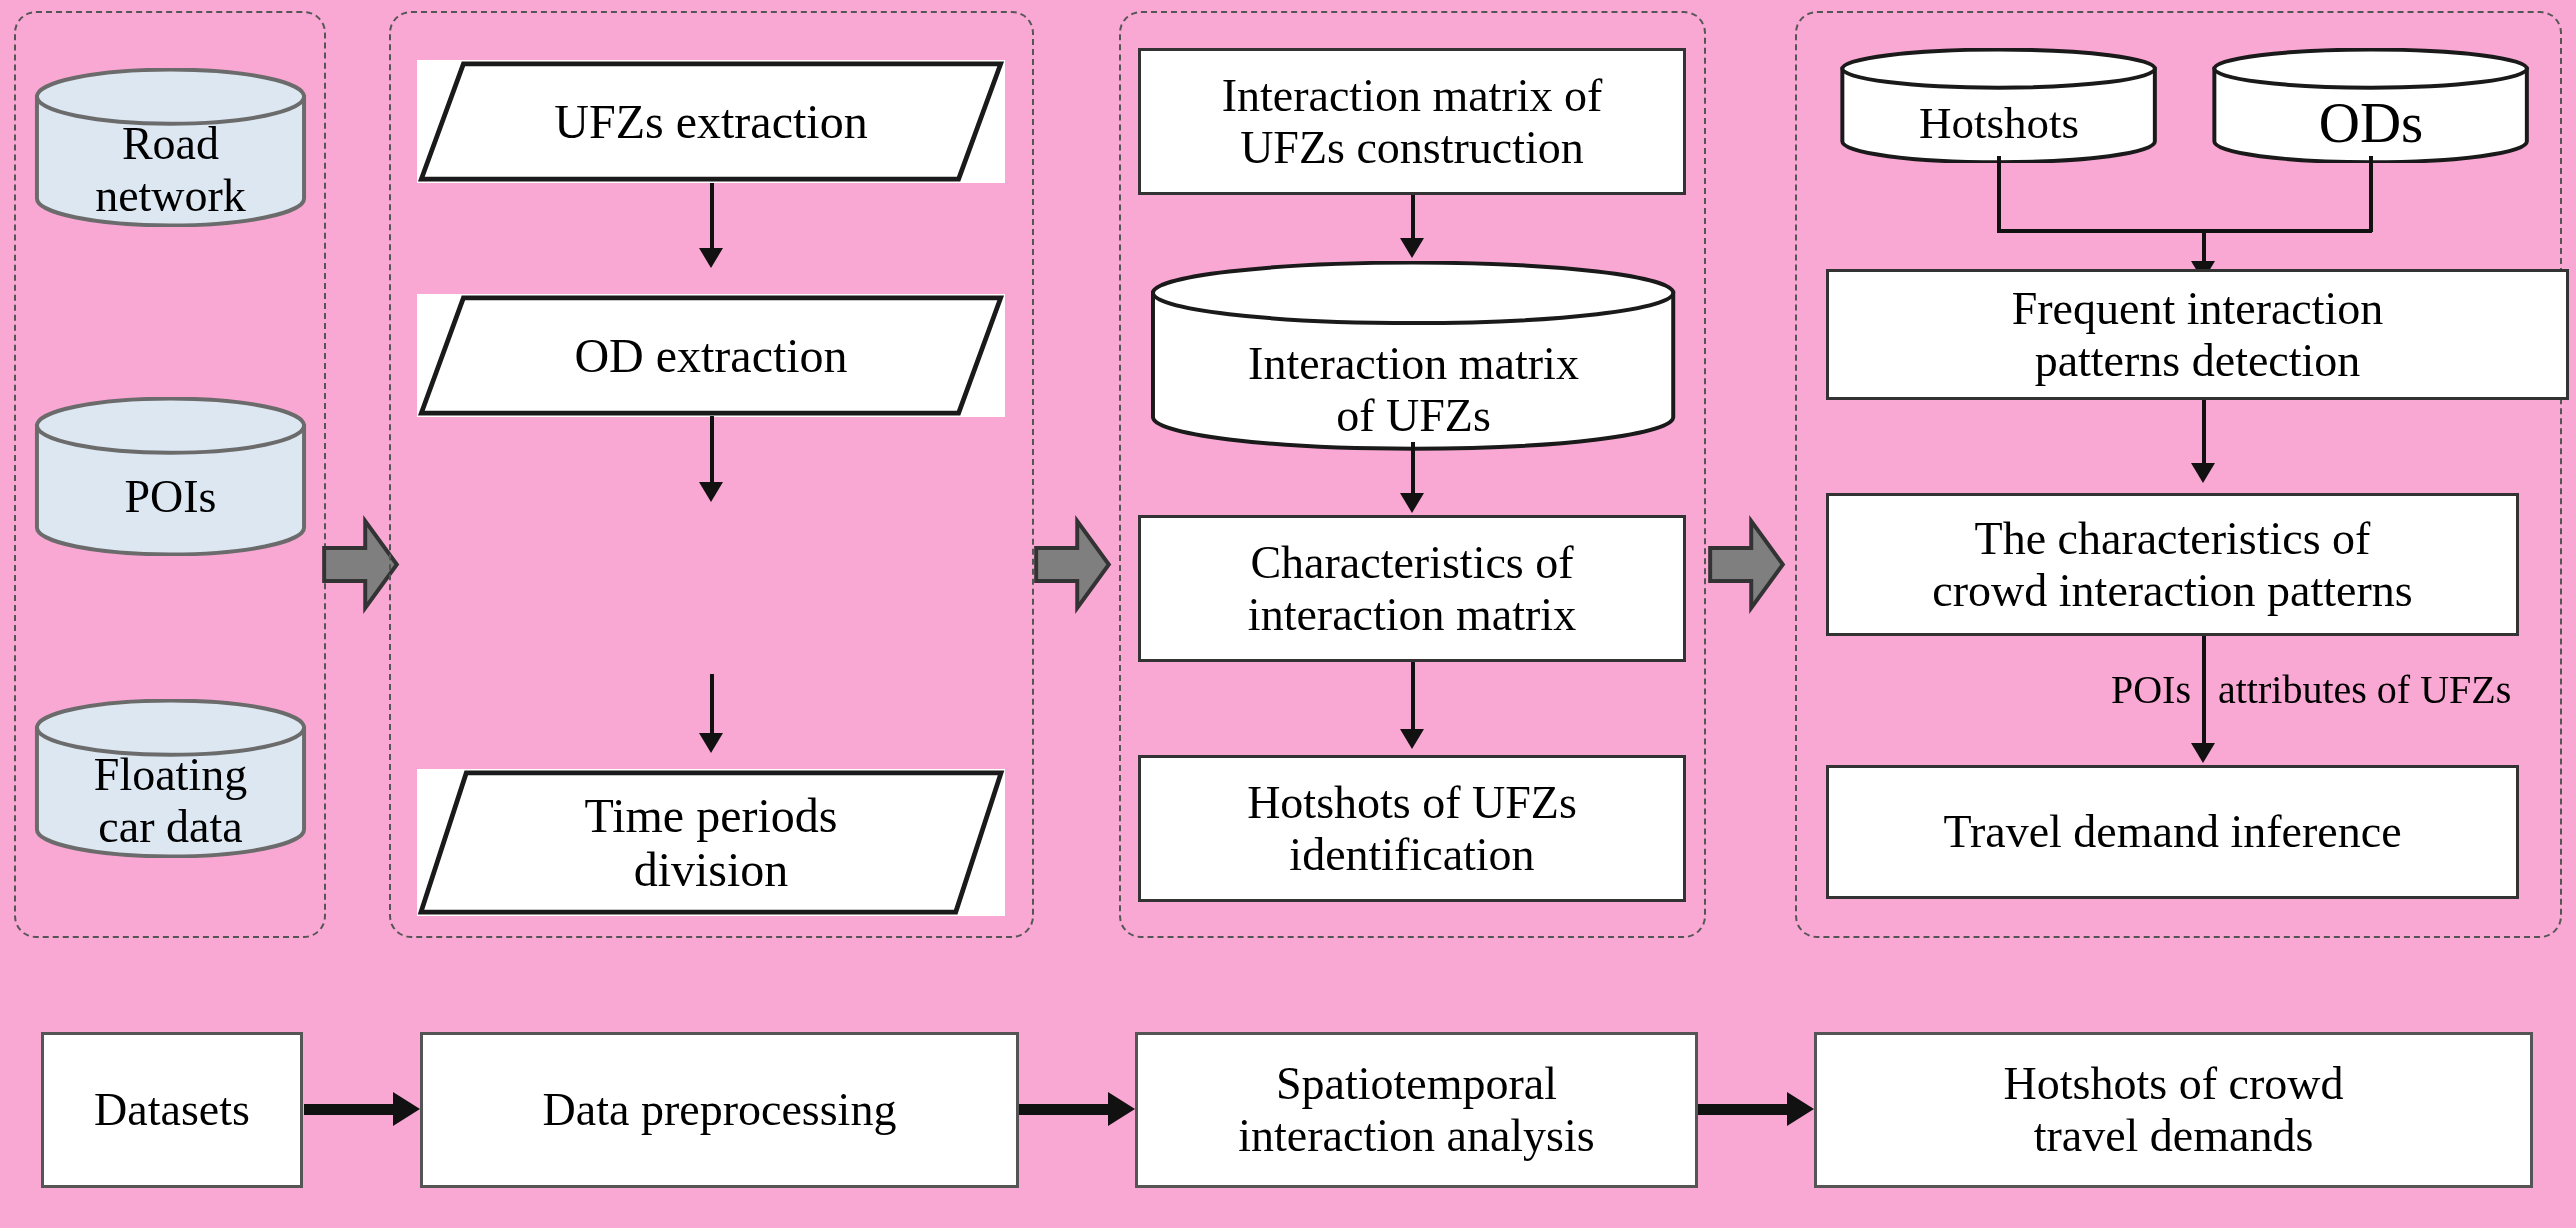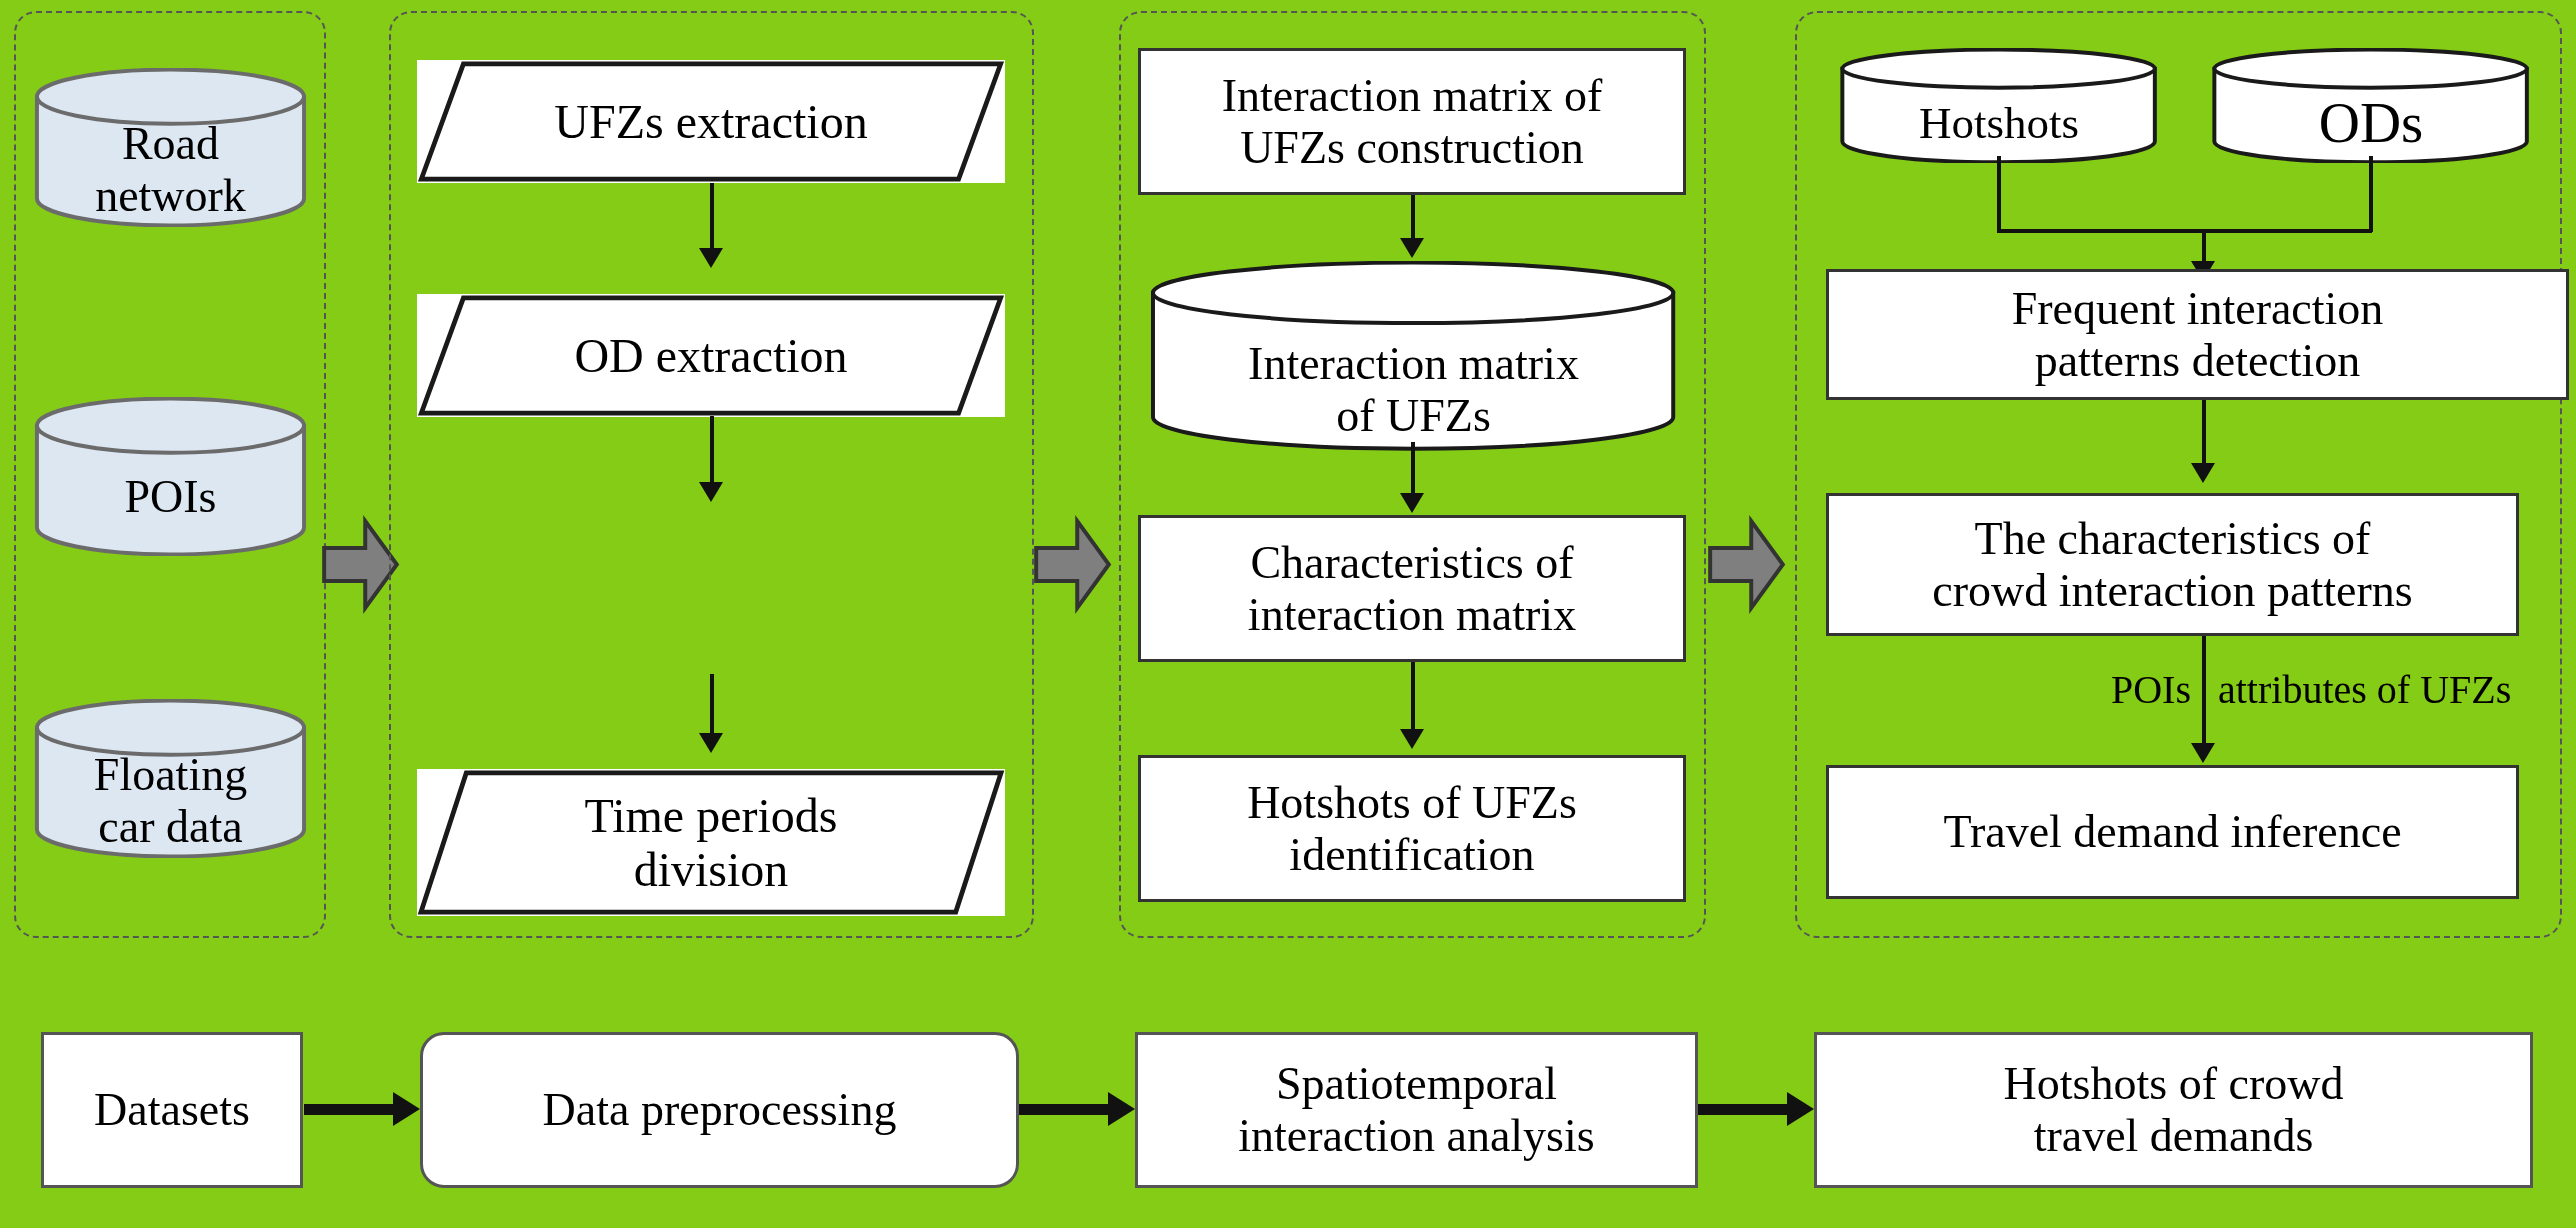--- a/index.html
+++ b/index.html
@@ -1,17 +1,17 @@
 <!DOCTYPE html>
 <html style="font-size:12.7px"><head>
 <meta charset="utf-8">
 <style>
   html,body{margin:0;padding:0;background:#ffffff;}
   body{width:2576px;height:1229px;font-family:"Liberation Serif",serif;color:#000;}
-  #stage{position:relative;width:2576px;height:1229px;overflow:hidden;background:#84cc16;}
+  #stage{position:relative;width:2576px;height:1229px;overflow:hidden;background:#f9a8d4;}
 
   
   .panel{position:absolute;border:2.4px dashed #555;border-radius:22px;box-sizing:border-box;}
 
   
   .nodetext{position:absolute;left:0;top:0;width:100%;height:100%;
     display:flex;align-items:center;justify-content:center;text-align:center;
     line-height:1.12;white-space:pre-line;pointer-events:none;}
 
   
@@ -201,21 +201,21 @@
   <div class="rect" style="left:1826px;top:765px;width:693px;height:134px;">
     <div class="nodetext" style="font-size:46px;">Travel demand inference</div>
   </div>
 
   <div class="legendbox" style="left:41px;top:1032px;width:262px;height:156px;">
     <div class="nodetext" style="font-size:46px;">Datasets</div>
   </div>
   <div class="thickh" style="left:304px;top:1104px;width:95px;"></div>
   <div class="arrowright" style="left:393px;top:1092px;"></div>
 
-  <div class="legendbox" style="left:420px;top:1032px;width:599px;height:156px;border-radius:24px;">
+  <div class="legendbox" style="left:420px;top:1032px;width:599px;height:156px;">
     <div class="nodetext" style="font-size:46px;">Data preprocessing</div>
   </div>
   <div class="thickh" style="left:1019px;top:1104px;width:95px;"></div>
   <div class="arrowright" style="left:1108px;top:1092px;"></div>
 
   <div class="legendbox" style="left:1135px;top:1032px;width:563px;height:156px;">
     <div class="nodetext" style="font-size:46px;">Spatiotemporal
 interaction analysis</div>
   </div>
   <div class="thickh" style="left:1698px;top:1104px;width:95px;"></div>

